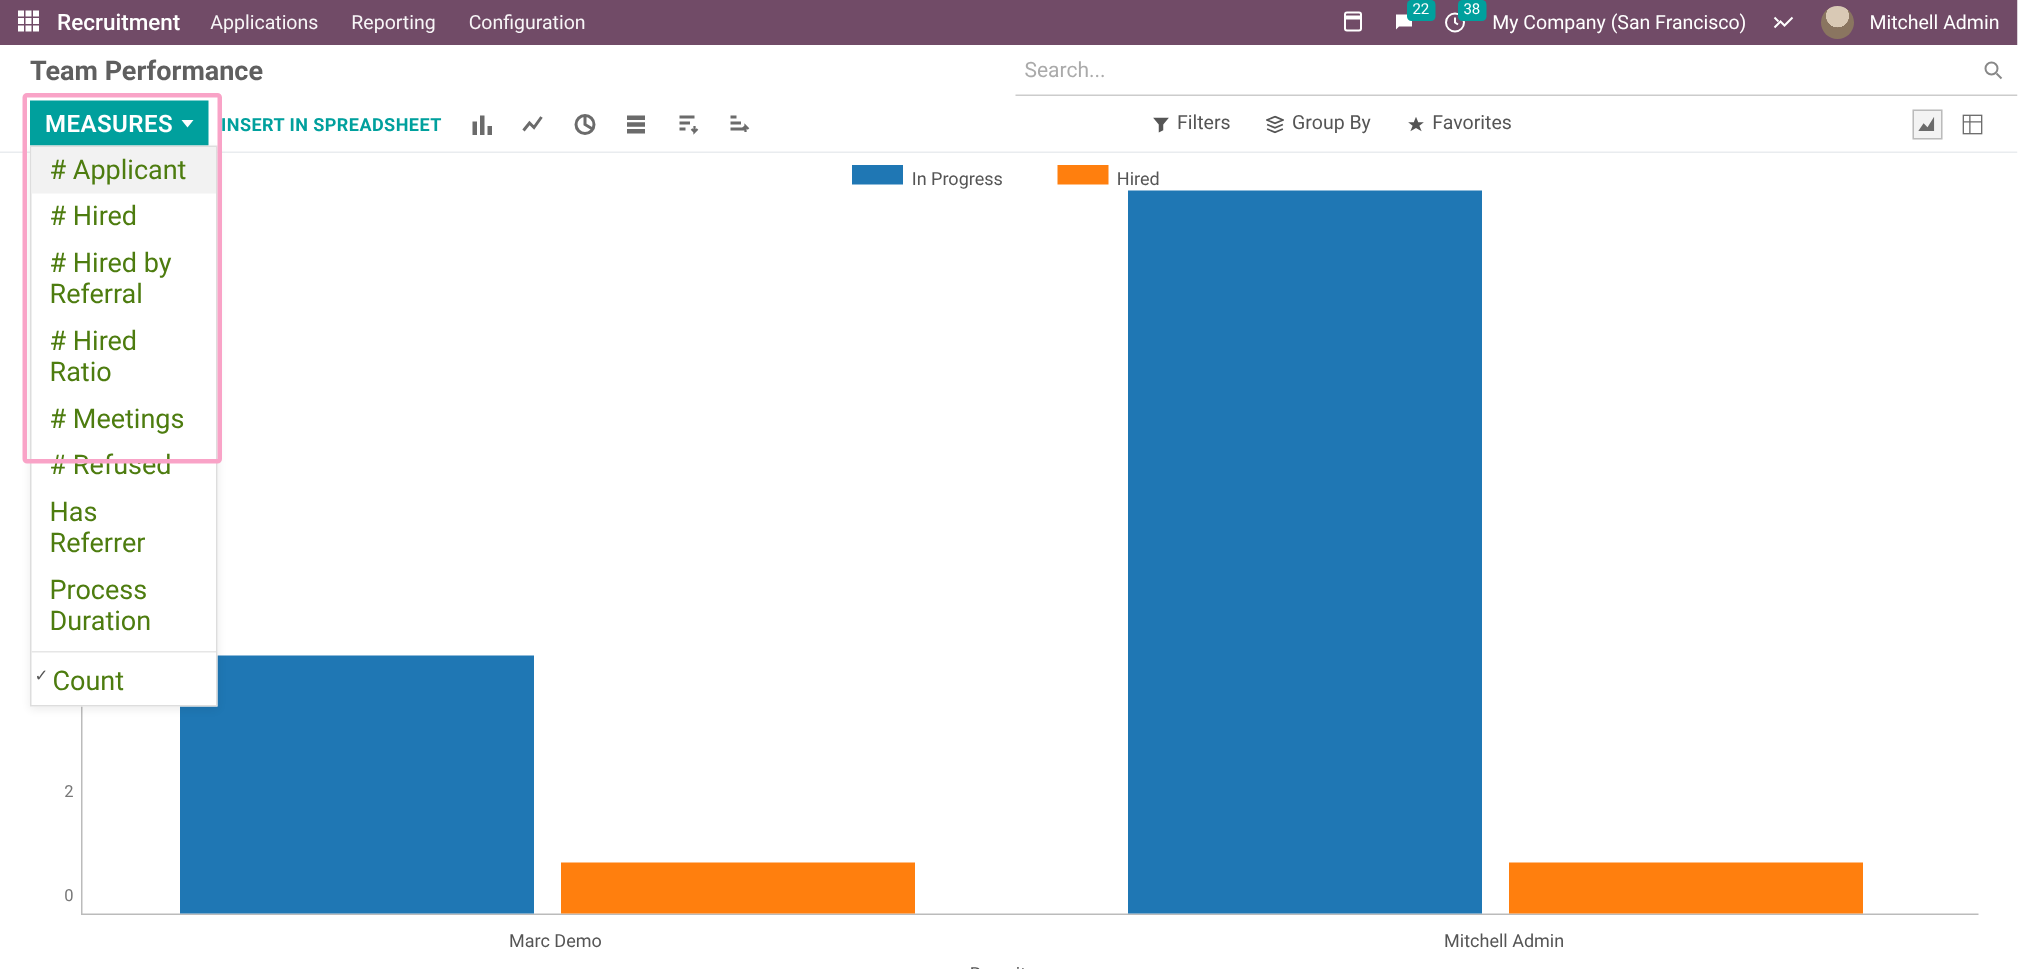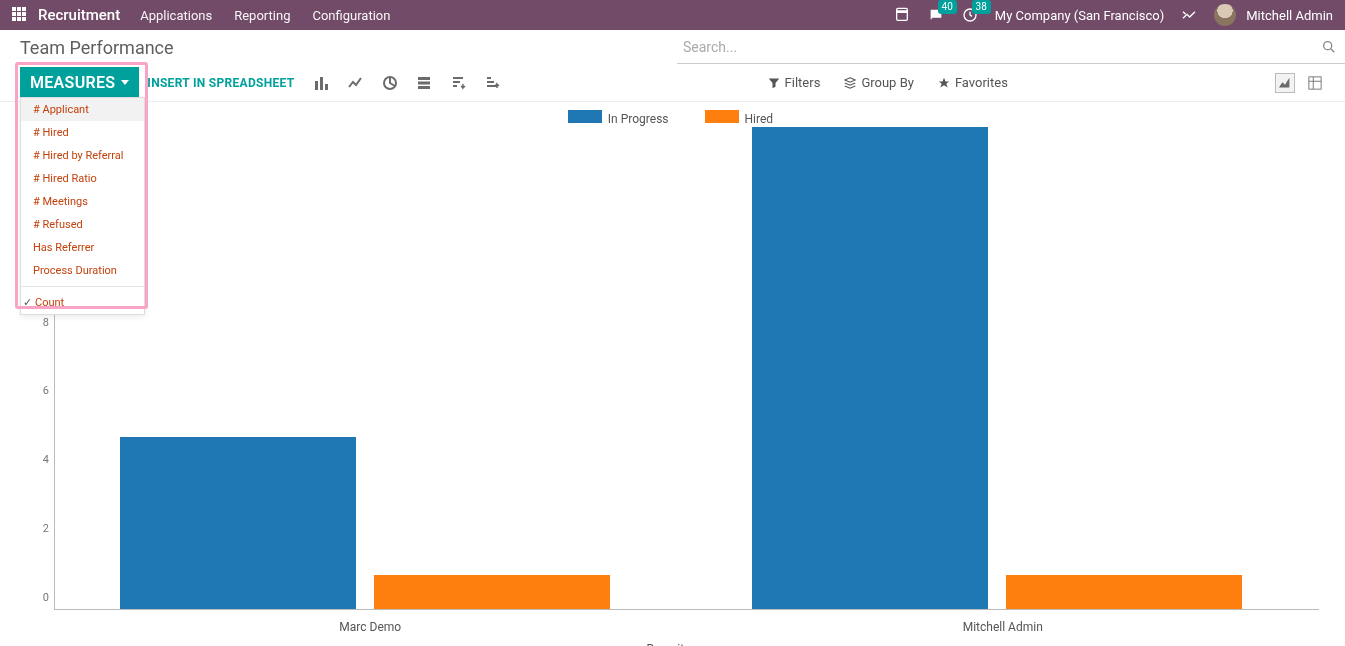--- a/index.html
+++ b/index.html
@@ -13,21 +13,21 @@
 .nav-links span{font-size:13px;color:#fff;opacity:.95;cursor:pointer}
 .nav-right{margin-left:auto;display:flex;align-items:center;gap:16px}
 .nav-icon{width:18px;height:18px;display:flex;align-items:center;justify-content:center;position:relative}
 .nav-icon svg{width:16px;height:16px;fill:#fff}
 .badge{position:absolute;top:-6px;right:-12px;background:#00A09D;color:#fff;font-size:10px;padding:1px 4px;border-radius:3px;line-height:1.2}
 .company{font-size:13px}
 .avatar{width:22px;height:22px;border-radius:50%;background:radial-gradient(circle at 50% 30%,#d9c9b5 40%,#8a7560 41%);margin-right:4px}
 .user{display:flex;align-items:center;gap:6px;font-size:13px}
 
 .subhead{display:flex;align-items:flex-start;height:34px;border-bottom:0 solid #e9ecef;padding-left:20px}
-.page-title{font-size:18px;font-weight:400;color:#5f5f5f;padding-top:7px}
+.page-title{font-size:18px;font-weight:700;color:#5f5f5f;padding-top:7px}
 .search-area{margin-left:auto;display:flex;align-items:center;height:100%;border-bottom:1px solid #ccc;flex:0 0 668px}
 .chip{display:inline-flex;align-items:center;background:#f0eef0;border:1px solid #d8d5da;border-radius:10px;height:22px;padding:0 6px 0 4px;color:#4c4c4c;font-size:12px;gap:4px}
 .chip .funnel{width:10px;height:10px}
 .chip .x{cursor:pointer;color:#888;font-size:12px;margin-left:2px}
 .search-input{border:none;outline:none;font-size:14px;padding:4px 6px;flex:1;color:#666}
 .search-input::placeholder{color:#aaa}
 .mag-icon{width:16px;height:16px;color:#888;margin-right:8px}
 
 .toolbar{display:flex;align-items:center;height:38px;border-bottom:1px solid #e9ecef;padding:0 20px}
 .measures-btn{background:#00A09D;color:#fff;border:none;padding:6px 10px;font-size:16px;font-weight:600;letter-spacing:.3px;display:flex;align-items:center;gap:6px;cursor:pointer}
@@ -40,21 +40,21 @@
 .tool{display:flex;align-items:center;gap:5px;color:#555;font-size:13px;cursor:pointer}
 .tool svg{width:12px;height:12px;fill:#555}
 .right-tools{margin-left:auto;display:flex;gap:10px}
 .right-tools .rt{width:20px;height:20px;border:1px solid transparent;display:flex;align-items:center;justify-content:center;cursor:pointer}
 .right-tools .rt.active{border-color:#bbb;background:#f3f3f3}
 .right-tools svg{width:14px;height:14px;fill:#6b6b6b}
 
 .measures-wrap{position:relative}
 .highlight-box{position:absolute;top:-5px;left:-5px;width:133px;height:247px;border:3px solid #f9a3c7;border-radius:3px;pointer-events:none;z-index:5}
 .dropdown{position:absolute;top:30px;left:0;width:125px;background:#fff;border:1px solid #ddd;box-shadow:0 2px 6px rgba(0,0,0,.08);z-index:4}
-.dropdown .item{padding:5px 12px;font-size:11px;color:#c2410c;cursor:pointer;position:relative}
+.dropdown .item{padding:5px 12px;font-size:18px;color:#4d7c0f;cursor:pointer;position:relative}
 .dropdown .item:first-child{background:#f2f2f2}
 .dropdown .sep{border-top:1px solid #e6e6e6;margin:4px 0}
 .dropdown .item.checked::before{content:"✓";position:absolute;left:2px;font-size:11px;color:#555}
 .dropdown .item.checked{padding-left:14px}
 
 .chart-area{position:relative;padding:6px 20px 0 16px}
 .legend{display:flex;justify-content:center;gap:36px;font-size:12px;color:#555;height:20px;align-items:center}
 .legend .sw{width:34px;height:13px;display:inline-block;margin-right:6px}
 .sw.blue{background:#1f77b4}
 .sw.orange{background:#ff7f0e}
@@ -96,21 +96,21 @@
   <div class="nav-right">
     <div class="nav-icon">
       <svg viewBox="0 0 24 24">
           <path d="M6 2h12a2 2 0 012 2v2H4V4a2 2 0 012-2zm-2 6h16v10a2 2 0 01-2 2H6a2 2 0 01-2-2V8z" fill="none" stroke="#fff" stroke-width="2"></path>
         </svg>
     </div>
     <div class="nav-icon">
       <svg viewBox="0 0 24 24">
           <path d="M4 4h16v12H7l-3 3V4z"></path>
         </svg>
-      <span class="badge">40</span>
+      <span class="badge">22</span>
     </div>
     <div class="nav-icon">
       <svg viewBox="0 0 24 24">
           <circle cx="12" cy="12" r="9" fill="none" stroke="#fff" stroke-width="2"></circle>
           <path d="M12 7v5l3 2" stroke="#fff" stroke-width="2" fill="none"></path>
         </svg>
       <span class="badge">38</span>
     </div>
     <div class="company">My Company (San Francisco)</div>
     <div class="nav-icon">

